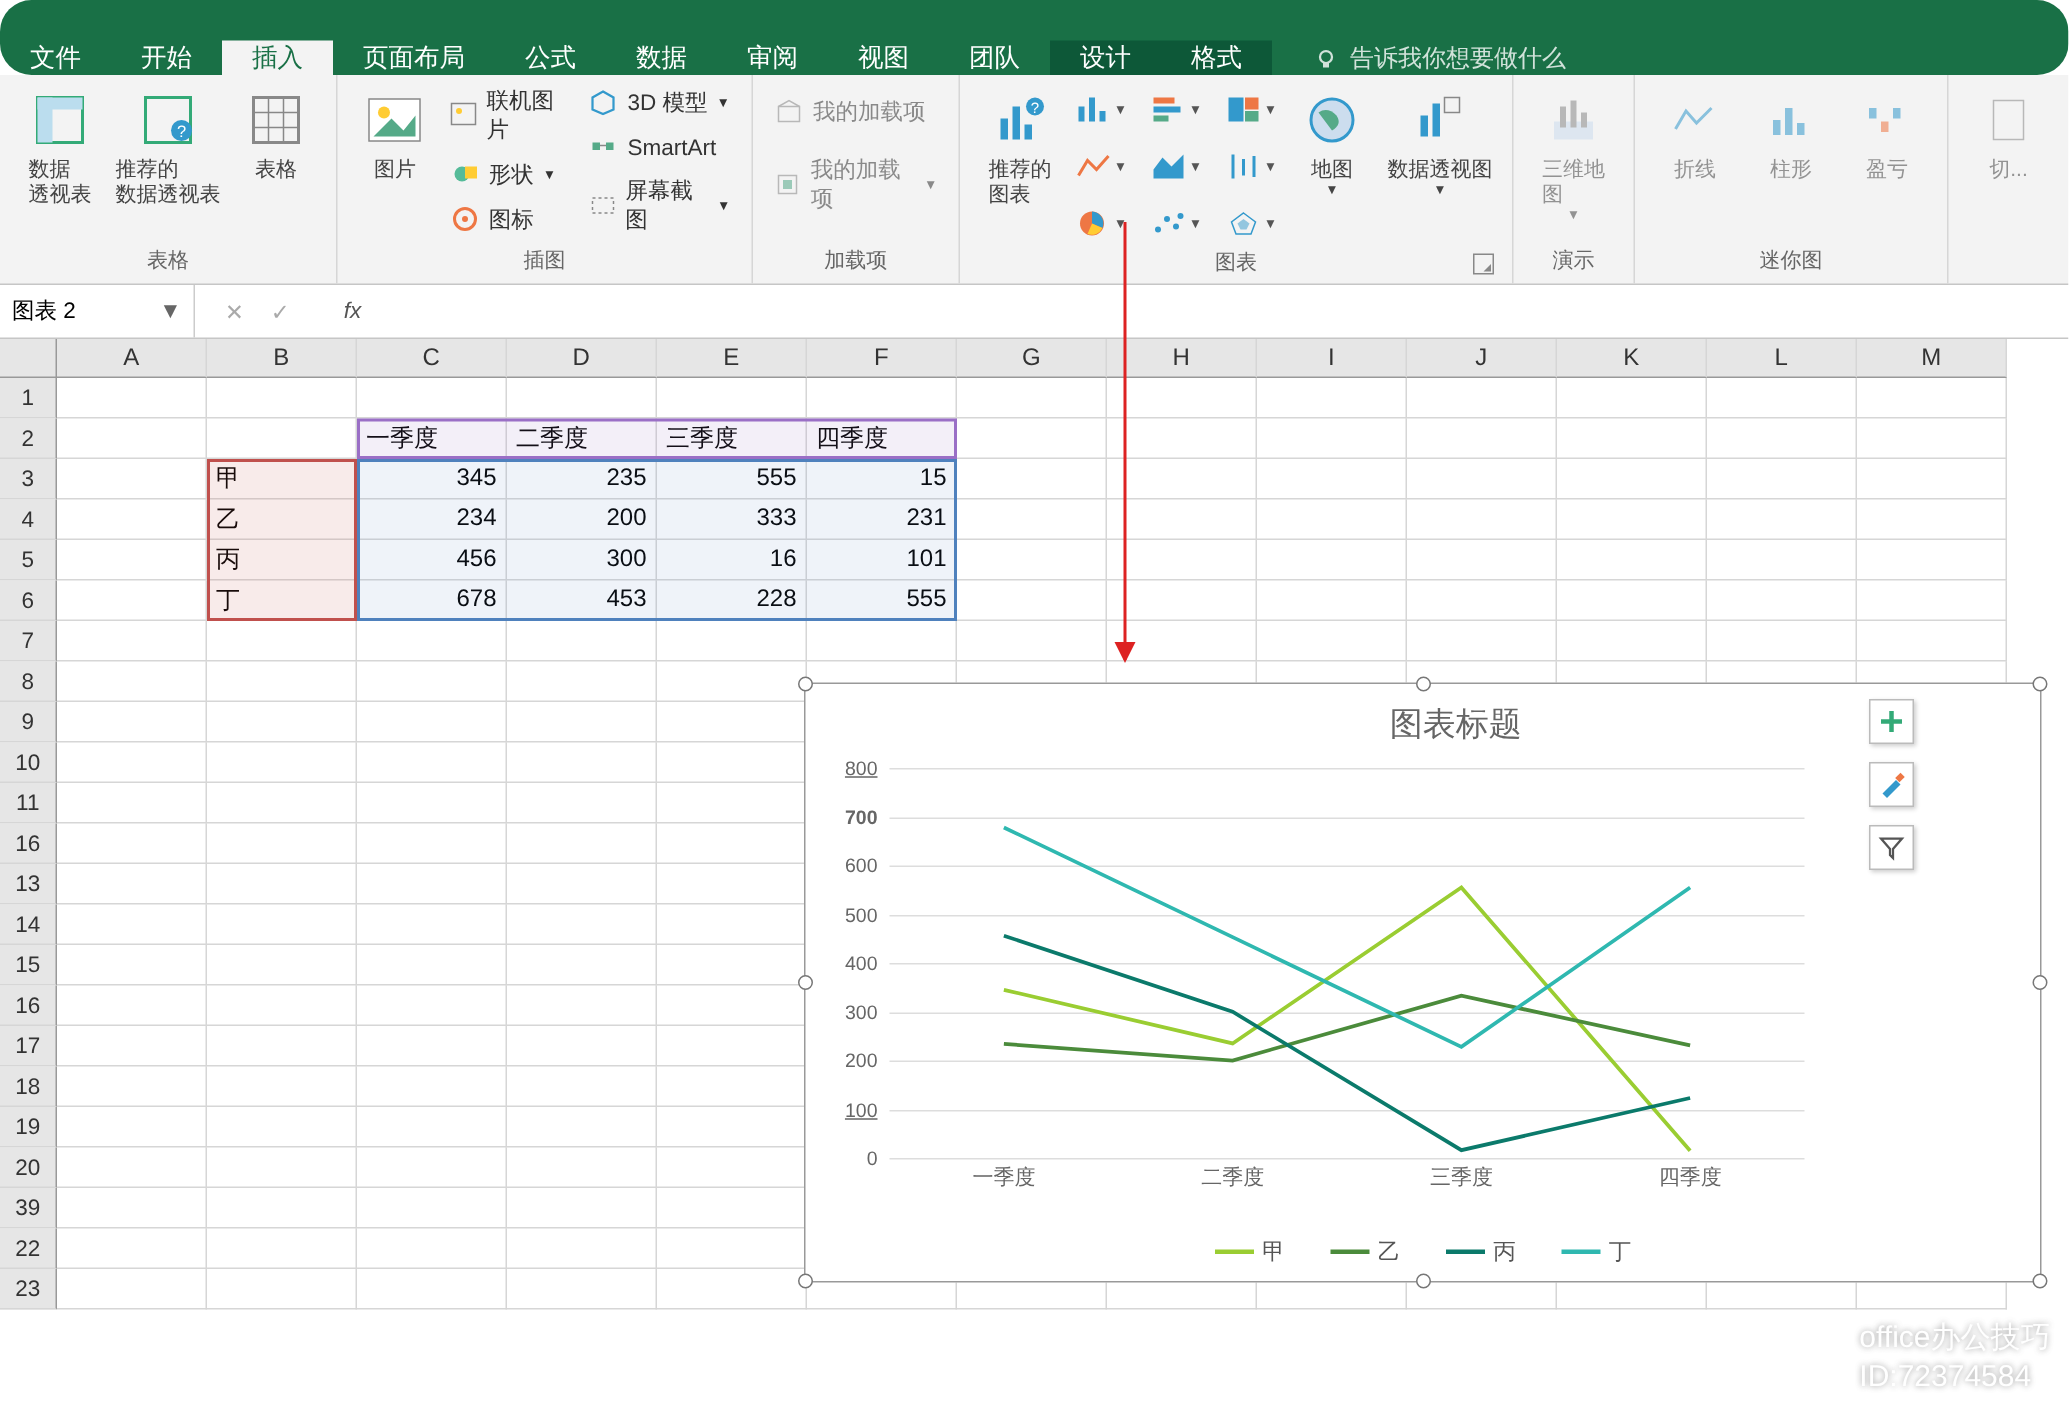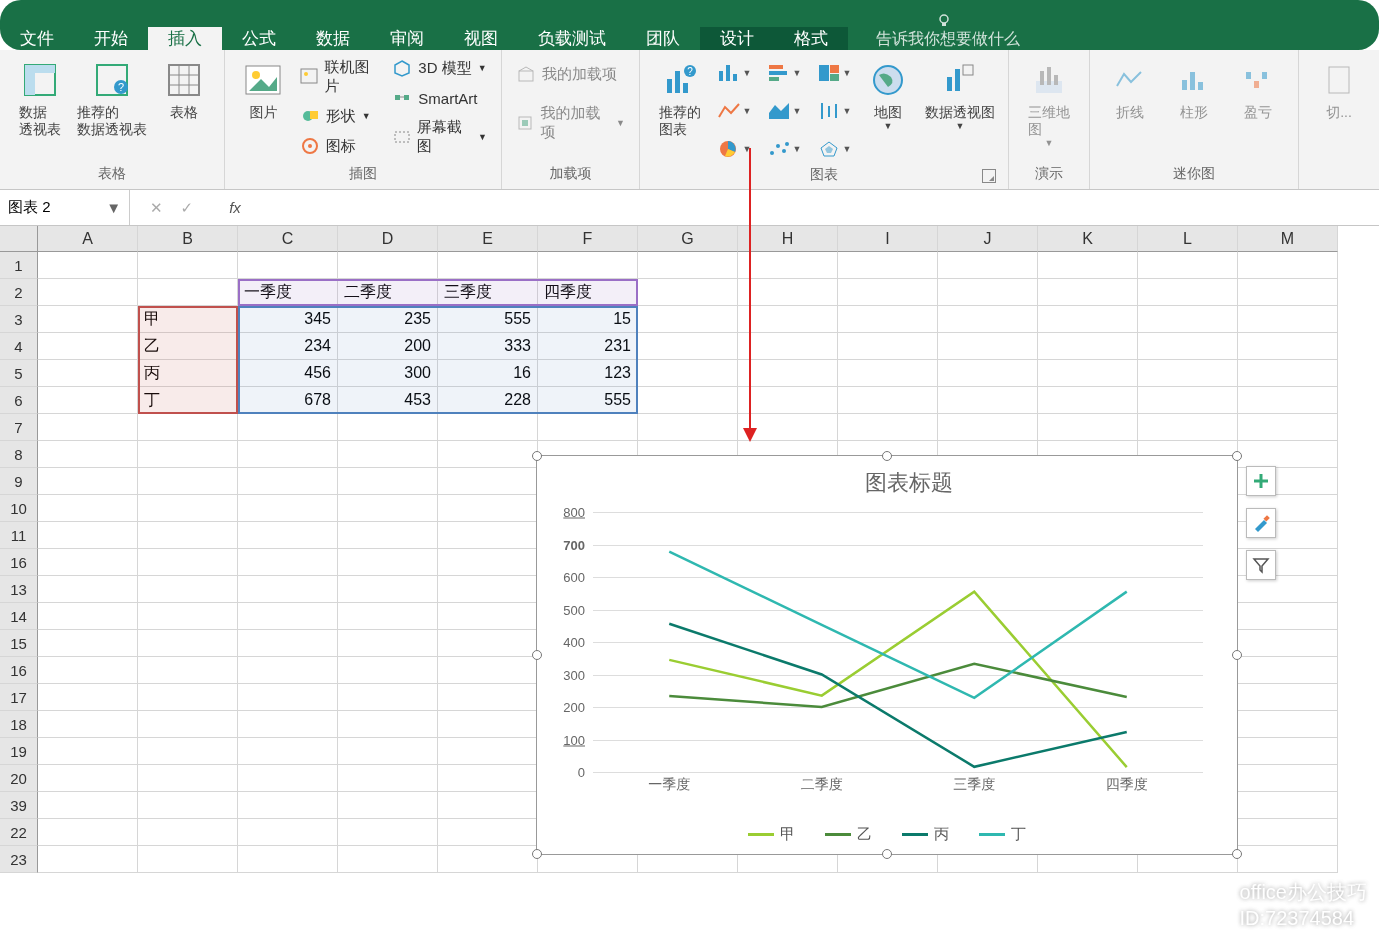--- a/index.html
+++ b/index.html
@@ -2,21 +2,21 @@
 <html><head>
 <meta charset="utf-8">
 <style>
 * { margin:0; padding:0; box-sizing:border-box; font-family: "Microsoft YaHei", Arial, sans-serif; }
 body { background:#fff; width:1379px; height:939px; overflow:hidden; position:relative; }
 
 .title-tabs { display:flex; background:#197046; height:50px; align-items:flex-end; color:#fff; font-size:17px;border-radius:21px; }
 .title-tabs .tab { padding:0 20px; display:flex; align-items:center; cursor:pointer; }
 .title-tabs .tab.active { background:#f3f3f3; color:#197046; }
 .title-tabs .dark { background:#0d5838; }
-.title-tabs .tell { display:flex; align-items:center; padding:0 28px; opacity:.8; font-size:16px;flex-direction:column;}
+.title-tabs .tell { display:flex; align-items:center; padding:0 28px; opacity:.8; font-size:16px;}
 .title-tabs .tell svg{margin-right:8px;}
 
 .ribbon { background:#f3f3f3; display:flex; height:140px; border-bottom:1px solid #c6c6c6; font-size:14px; color:#444;}
 .rgroup { border-right:1px solid #d6d6d6; padding:6px 10px 4px; display:flex; flex-direction:column; justify-content:space-between; }
 .rgroup .body{display:flex; align-items:flex-start; gap:4px; flex:1;}
 .rgroup .label{ text-align:center; color:#666; font-size:14px; height:20px; position:relative;}
 .lg-btn { display:flex; flex-direction:column; align-items:center; width:60px; padding:4px 2px; cursor:pointer; color:#444; font-size:14px; line-height:1.2;}
 .lg-btn.w70{width:76px;}
 .lg-btn .ic{ width:40px; height:40px; display:flex; align-items:center; justify-content:center; margin-bottom:4px;}
 .sm-btn { display:flex; align-items:center; gap:6px; padding:2px 4px; cursor:pointer; font-size:15px; color:#333;}
@@ -44,21 +44,21 @@
 .corner{position:absolute;left:0;top:0;width:38px;height:26px;background:#e6e6e6;border-right:1px solid #999;border-bottom:1px solid #999;}
 .cells{position:absolute;left:38px;top:26px;}
 .crow{display:flex;}
 .cell{width:100px;height:27px;border-right:1px solid #d6d6d6;border-bottom:1px solid #d6d6d6;font-size:16px;padding:0 6px;display:flex;align-items:center;}
 .cell.r{justify-content:flex-end;}
 
 .sel-headers{position:absolute;border:2px solid #9a6fc6;background:rgba(160,120,200,.12);}
 .sel-rows{position:absolute;border:2px solid #c0504d;background:rgba(200,90,80,.12);}
 .sel-data{position:absolute;border:2px solid #4f81bd;background:rgba(100,140,200,.10);}
 
-.chart-box{position:absolute;left:536px;top:455px;width:702px;height:400px;background:#fff;border:1px solid #999;padding-left:44px;}
+.chart-box{position:absolute;left:536px;top:455px;width:825px;height:400px;background:#fff;border:1px solid #999;padding-left:44px;}
 .chart-box .h{position:absolute;width:10px;height:10px;background:#fff;border:1px solid #777;border-radius:50%;}
 .chart-title{text-align:center;font-size:22px;color:#666;padding:12px 0 6px;}
 .plot{position:absolute;left:56px;top:56px;width:610px;height:260px;}
 .yaxis{position:absolute;left:14px;top:56px;height:260px;width:40px;}
 .ytick{position:absolute;right:6px;font-size:13px;color:#666;transform:translateY(-50%);}
 .gline{position:absolute;left:56px;width:610px;height:1px;background:#ddd;}
 .xaxis{position:absolute;left:56px;top:320px;width:610px;display:flex;font-size:14px;color:#666;}
 .xaxis div{flex:1;text-align:center;}
 .legend{position:absolute;bottom:10px;left:0;right:0;display:flex;justify-content:center;gap:30px;font-size:15px;color:#555;}
 .legend span{display:flex;align-items:center;gap:6px;}
@@ -73,25 +73,25 @@
 .watermark{position:absolute;right:12px;bottom:8px;color:#fff;font-size:20px;text-shadow:0 0 4px #666;opacity:.7;line-height:1.3;text-align:left;}
 .disabled{opacity:.55;}
 </style>
 </head>
 <body>
 
 <div class="title-tabs">
   <div class="tab">文件</div>
   <div class="tab">开始</div>
   <div class="tab active">插入</div>
+  <div class="tab">页面布局</div>
   <div class="tab">公式</div>
   <div class="tab">数据</div>
   <div class="tab">审阅</div>
   <div class="tab">视图</div>
-  <div class="tab">负载测试</div>
   <div class="tab">团队</div>
   <div class="tab dark">设计</div>
   <div class="tab dark">格式</div>
   <div class="tell">
     <svg width="16" height="16">
         <circle cx="8" cy="6" r="4" fill="none" stroke="#fff" stroke-width="1.5"></circle>
         <rect x="6" y="10" width="4" height="3" fill="#fff"></rect>
       </svg>
     <span>告诉我你想要做什么</span>
   </div>
@@ -534,21 +534,21 @@
         <div class="cell"></div>
         <div class="cell"></div>
         <div class="cell"></div>
       </div>
       <div class="crow">
         <div class="cell"></div>
         <div class="cell">丙</div>
         <div class="cell r">456</div>
         <div class="cell r">300</div>
         <div class="cell r">16</div>
-        <div class="cell r">123</div>
+        <div class="cell r">101</div>
         <div class="cell"></div>
         <div class="cell"></div>
         <div class="cell"></div>
         <div class="cell"></div>
         <div class="cell"></div>
         <div class="cell"></div>
         <div class="cell"></div>
       </div>
       <div class="crow">
         <div class="cell"></div>

